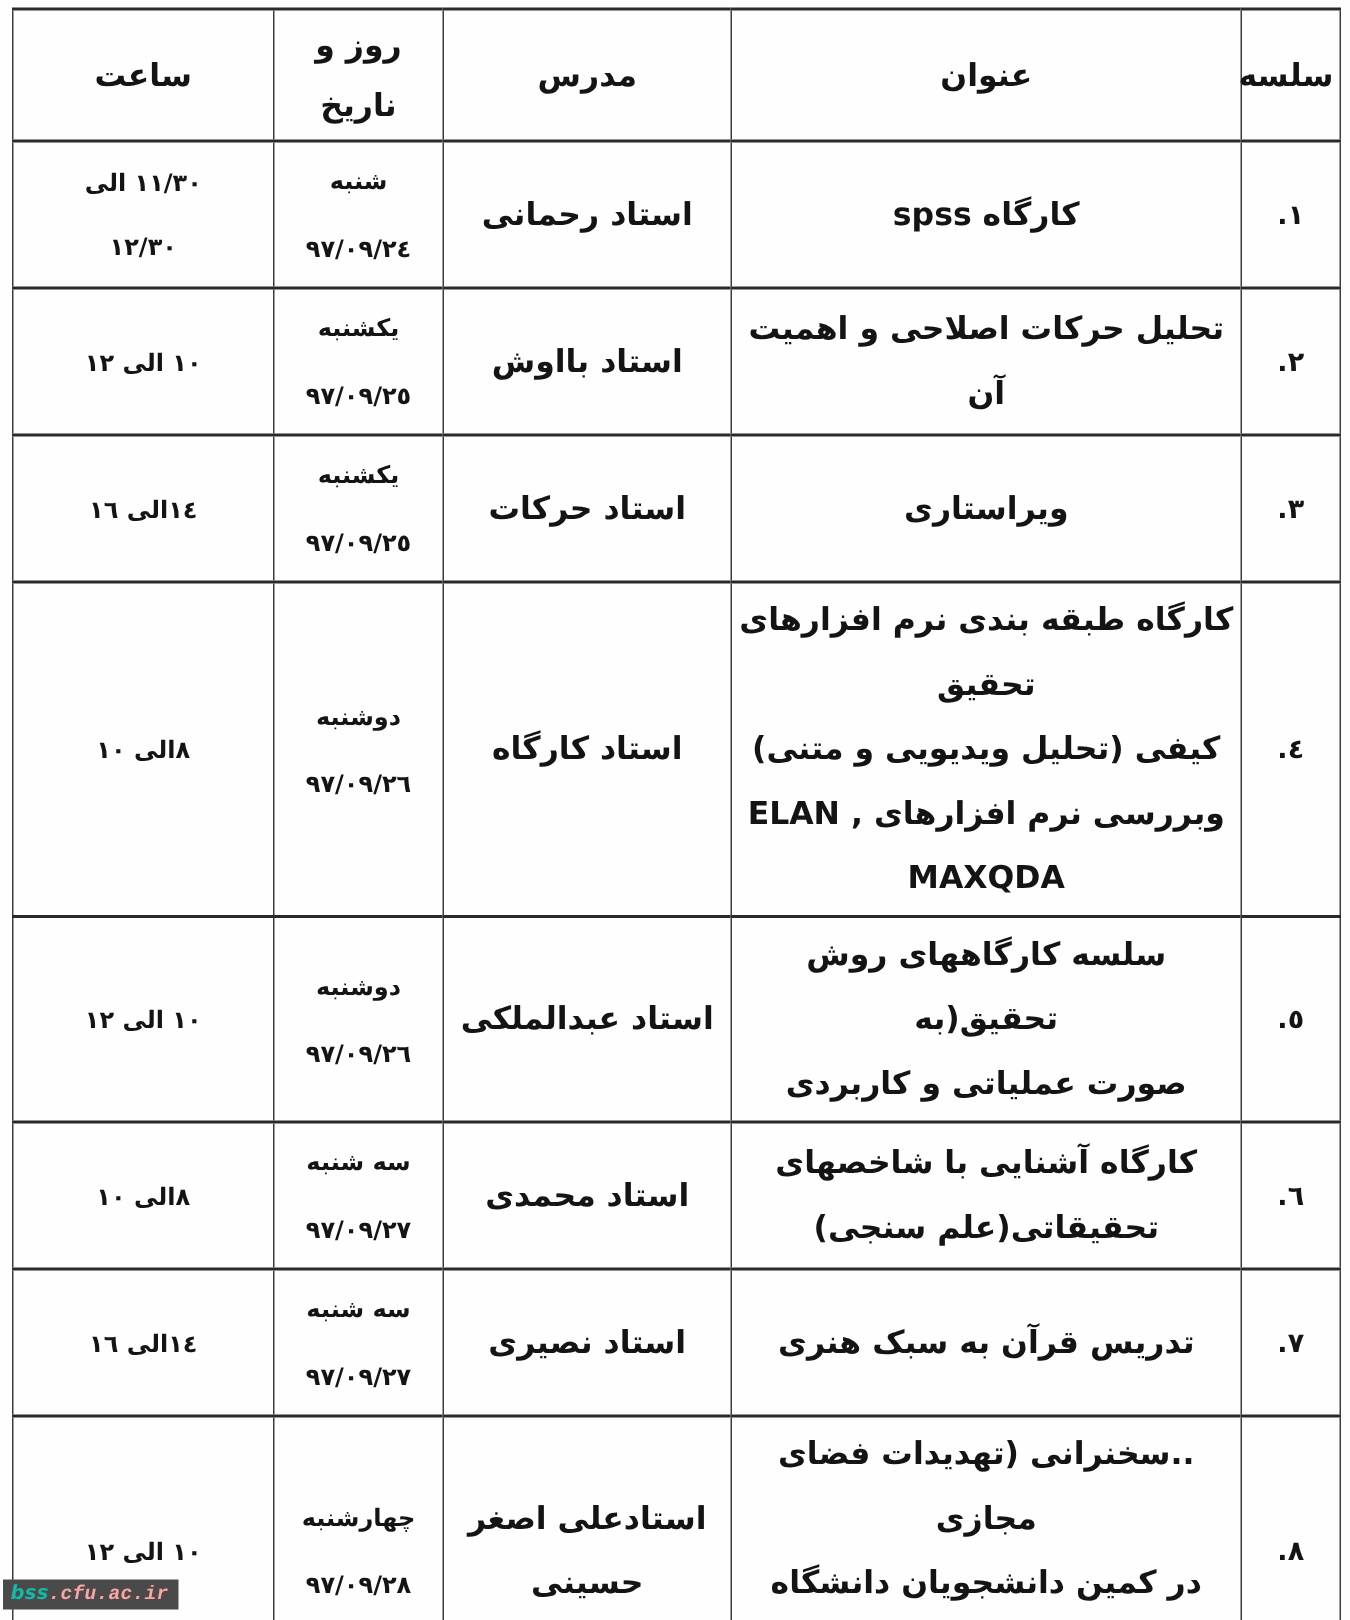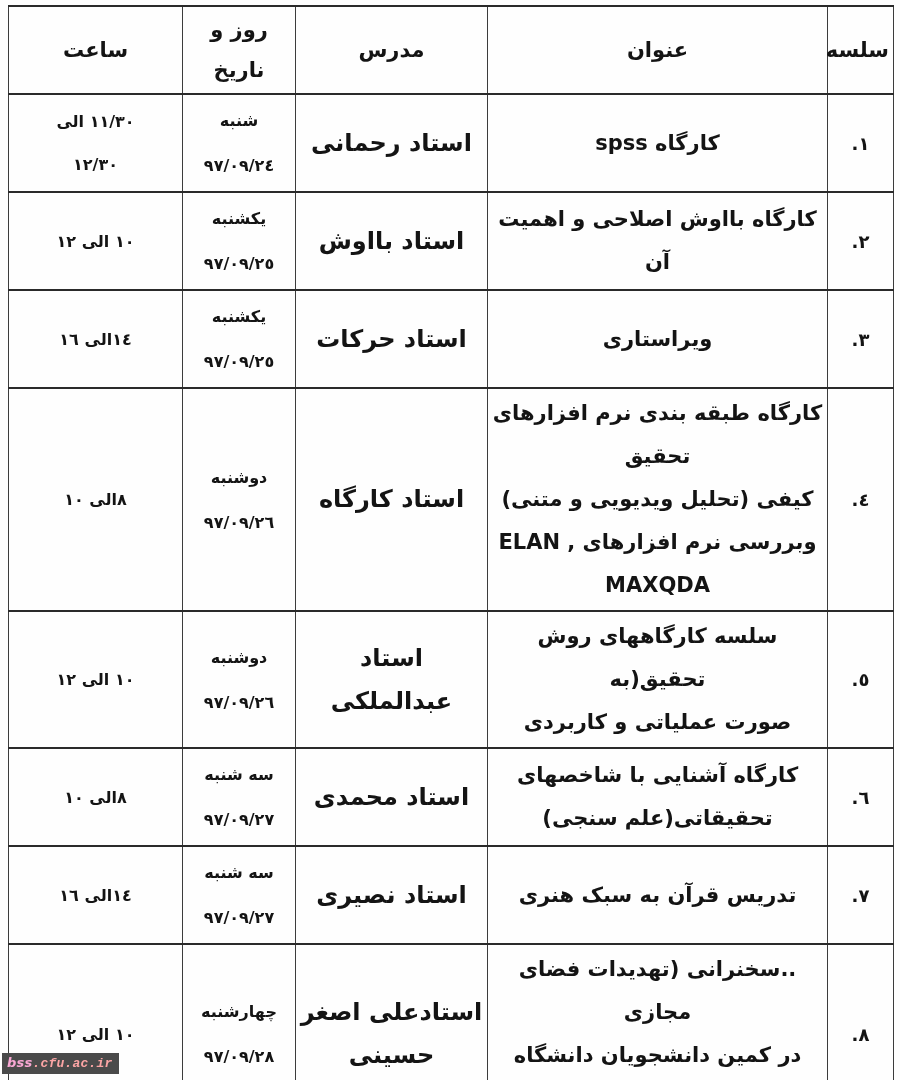--- a/index.html
+++ b/index.html
@@ -37,38 +37,38 @@
     padding: 3px 4px;
   }
   table.schedule tr { background: #fefefe; }
   thead th {
     font-size: 21px;
     line-height: 40px;
     height: 84px;
   }
   td.c-num   { font-size: 18px; line-height: 43px; }
   td.c-title { font-size: 21px; line-height: 43px; margin-left: 33px; }
-  td.c-inst  { font-size: 24px; line-height: 43px; }
+  td.c-inst  { font-size: 21px; line-height: 43px; }
   td.c-date  { font-size: 16px; line-height: 45px; }
   td.c-time  { font-size: 16px; line-height: 43px; }
 
   .watermark {
     position: absolute;
     left: 2px;
     top: 1053px;
     background: #4a4a4a;
     padding: 2px 7px 3px 5px;
     font-size: 13px;
     font-style: italic;
     font-weight: bold;
     font-family: "DejaVu Sans", sans-serif;
     letter-spacing: 0.2px;
     z-index: 5;
   }
-  .watermark .wm-prefix { color: #f9a8d4; }
+  .watermark .wm-prefix { color: #14b8a6; }
   .watermark .wm-suffix { color: #fca5a5; font-family: Liberation Mono, monospace; }
 </style>
 </head>
 <body>
 
 <div class="page">
 
   <table class="schedule">
     <colgroup>
       <col style="width:66px">
@@ -93,21 +93,21 @@
       <td class="c-title">کارگاه spss</td>
       <td class="c-inst">استاد رحمانی</td>
       <td class="c-date">شنبه
 ٩٧/٠٩/٢٤</td>
       <td class="c-time">١١/٣٠ الی
 ١٢/٣٠</td>
     </tr>
 
     <tr>
       <td class="c-num">٢.</td>
-      <td class="c-title">کارگاه بااوش اصلاحی و اهمیت آن</td>
+      <td class="c-title">تحلیل حرکات اصلاحی و اهمیت آن</td>
       <td class="c-inst">استاد بااوش</td>
       <td class="c-date">یکشنبه
 ٩٧/٠٩/٢٥</td>
       <td class="c-time">١٠ الی ١٢</td>
     </tr>
 
     <tr>
       <td class="c-num">٣.</td>
       <td class="c-title">ویراستاری</td>
       <td class="c-inst">استاد حرکات</td>

